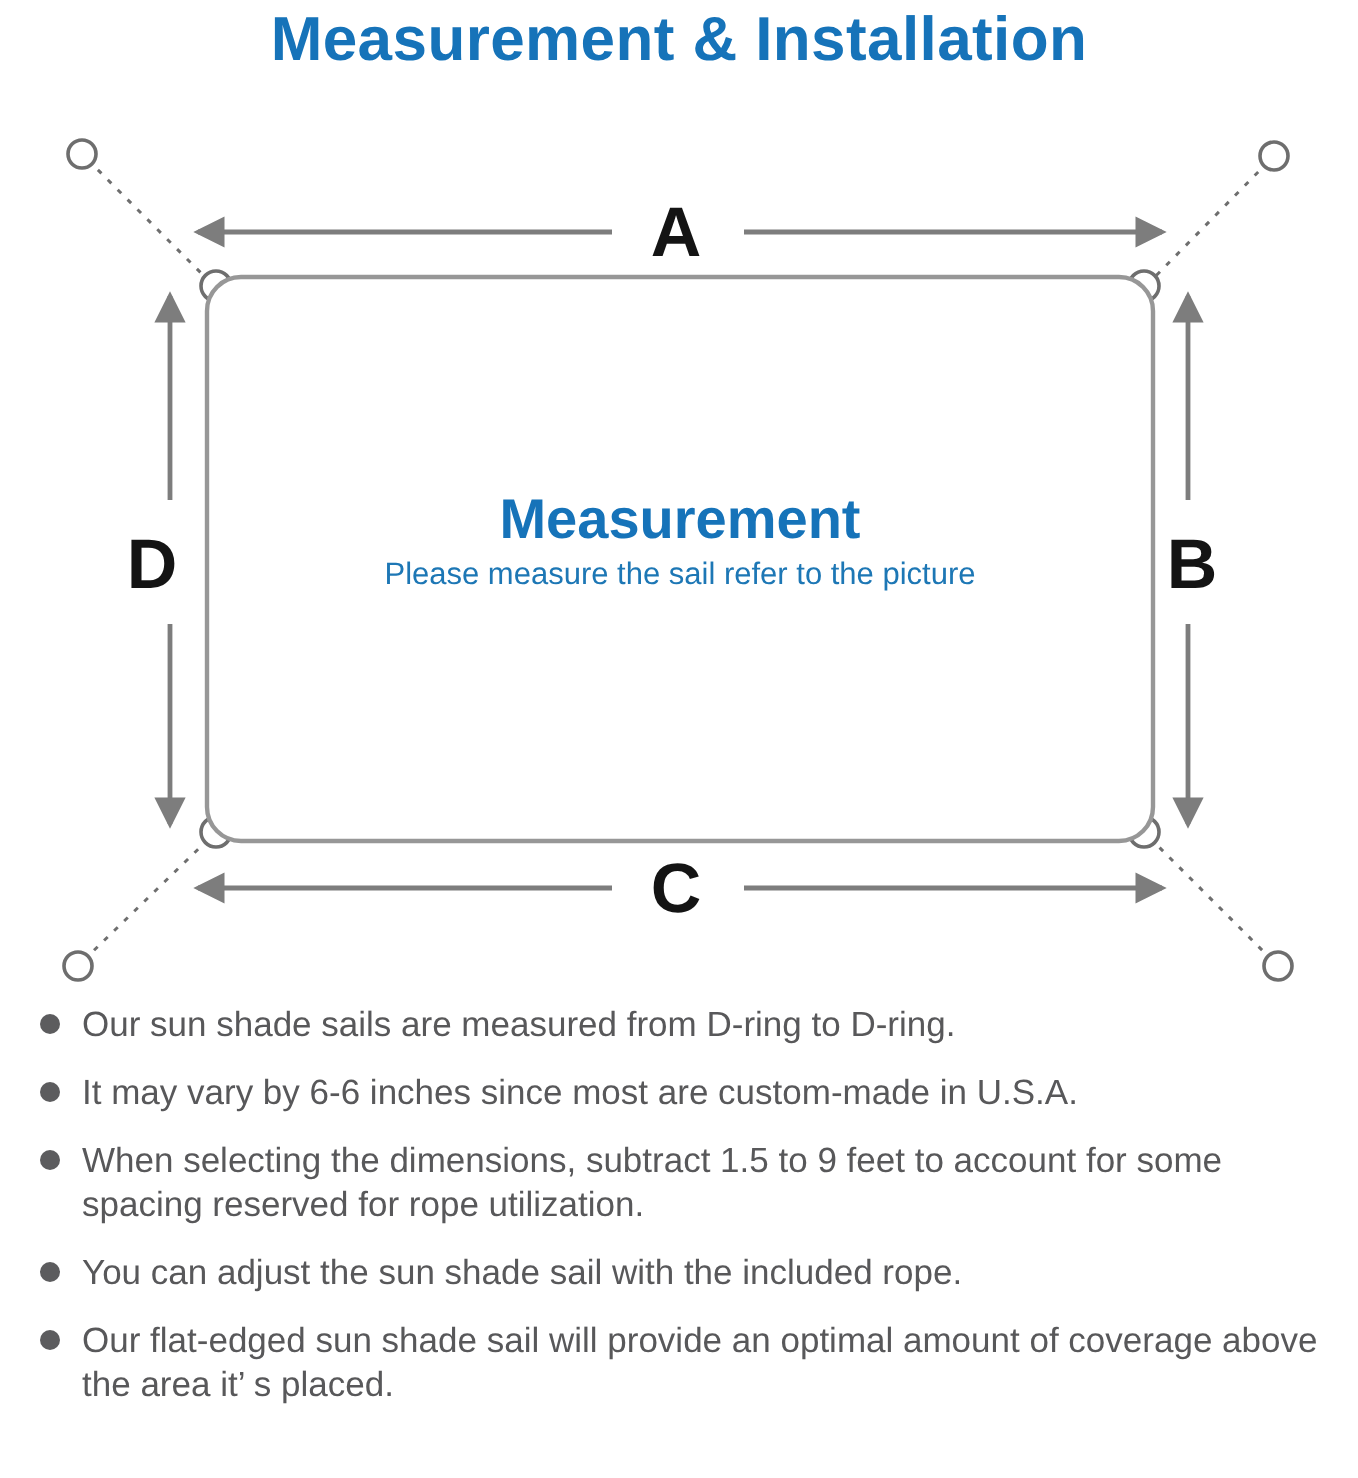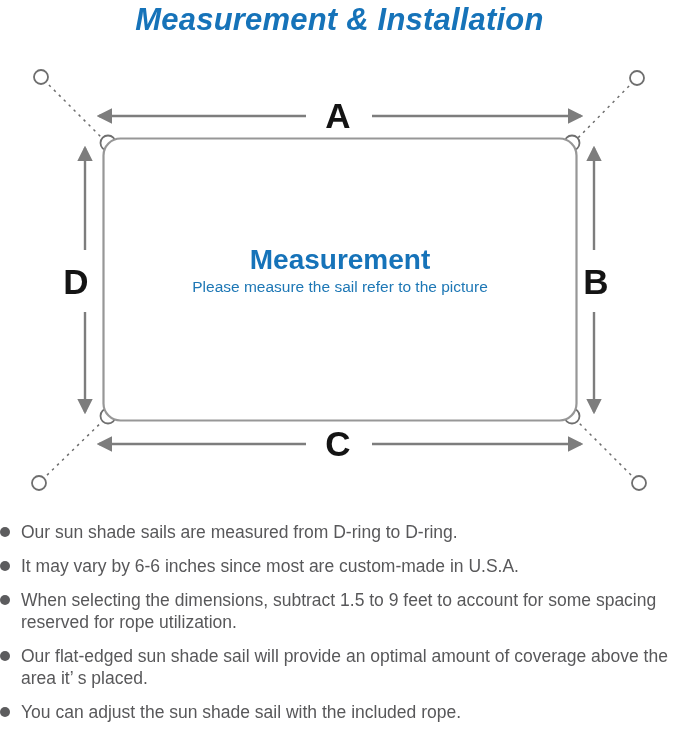--- a/index.html
+++ b/index.html
@@ -11,32 +11,31 @@
     overflow: hidden;
   }
   .page-title {
     position: absolute;
     top: 2px; left: 0; width: 679px;
     text-align: center;
     font-size: 31px;
     font-weight: bold;
     color: #1673b9;
     letter-spacing: 0.2px;
-    font-style: italic;
   }
   .diagram-svg {
     position: absolute;
     top: 0; left: 0;
   }
   .notes {
     position: absolute;
-    top: 521px; left: 0;
+    top: 501px; left: 0;
     width: 679px;
     box-sizing: border-box;
-    padding: 0 6px 0 0;
+    padding: 0 6px 0 20px;
   }
   .note-item {
     display: flex;
     align-items: flex-start;
     gap: 11px;
     margin-bottom: 12px;
     color: #58585a;
     font-size: 17.5px;
     line-height: 22px;
   }
@@ -106,19 +105,19 @@
   <div class="note-item">
     <span class="bullet-dot"></span>
     <span class="note-text">It may vary by 6-6 inches since most are custom-made in U.S.A.</span>
   </div>
   <div class="note-item">
     <span class="bullet-dot"></span>
     <span class="note-text">When selecting the dimensions, subtract 1.5 to 9 feet to account for some spacing reserved for rope utilization.</span>
   </div>
   <div class="note-item">
     <span class="bullet-dot"></span>
-    <span class="note-text">Our flat-edged sun shade sail will provide an optimal amount of coverage above the area it’ s placed.</span>
+    <span class="note-text">You can adjust the sun shade sail with the included rope.</span>
   </div>
   <div class="note-item">
     <span class="bullet-dot"></span>
-    <span class="note-text">You can adjust the sun shade sail with the included rope.</span>
+    <span class="note-text">Our flat-edged sun shade sail will provide an optimal amount of coverage above the area it’ s placed.</span>
   </div>
 </div>
 
 </body></html>

